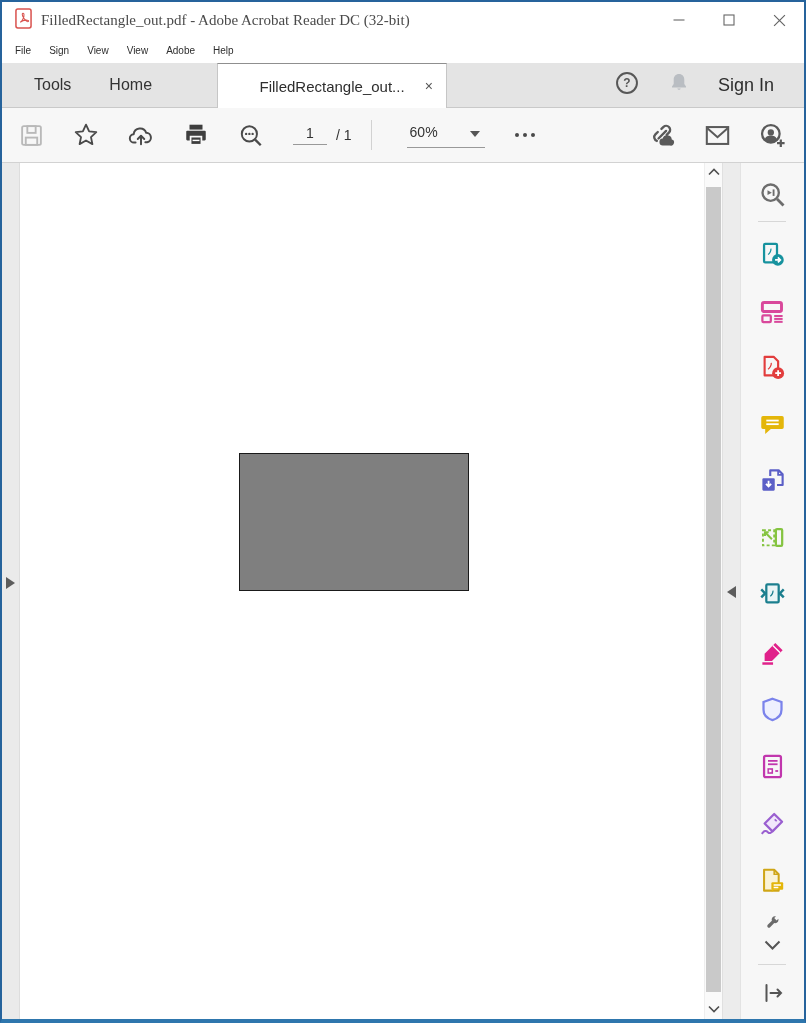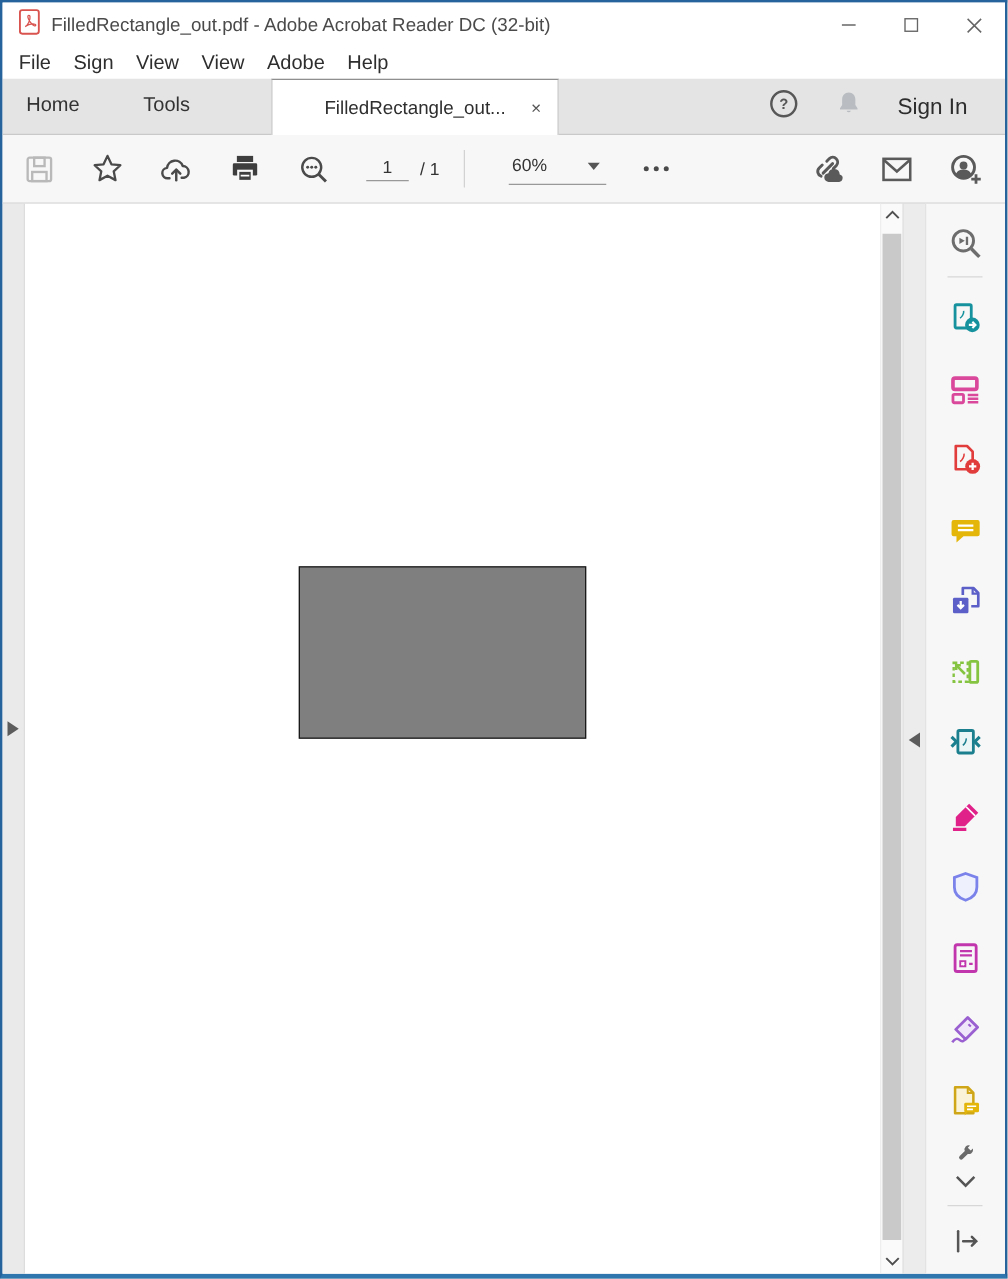--- a/index.html
+++ b/index.html
@@ -4,26 +4,26 @@
 <style>
   * { box-sizing: border-box; }
   body { margin:0; background:#888; font-family:"Liberation Sans", sans-serif; }
   .window{
     width:806px; height:1023px; margin:0 auto; background:#fff;
     border:2px solid #26639c; border-bottom:4px solid #2e76ad;
     display:flex; flex-direction:column; overflow:hidden; position:relative;
   }
   
   .titlebar{ height:36px; flex:0 0 auto; display:flex; align-items:center; padding-left:13px; background:#fff; }
-  .titlebar-title{ font-size:15px; color:#4a4a4a; margin-left:9px; white-space:nowrap; }
+  .titlebar-title{ font-size:15px; color:#4a4a4a; margin-left:9px; white-space:nowrap;font-family:Liberation Serif, serif; }
   .win-controls{ margin-left:auto; display:flex; height:100%; }
   .win-btn{ width:50px; display:flex; align-items:center; justify-content:center; }
   
   .menubar{ height:25px; flex:0 0 auto; display:flex; align-items:center; padding-left:4px; background:#fff; }
-  .menu-item{ padding:0 9px; font-size:16px; color:#2e2e2e; }
+  .menu-item{ padding:0 9px; font-size:10px; color:#2e2e2e; }
   
   .tabbar{ height:45px; flex:0 0 auto; background:#e4e4e4; border-bottom:1px solid #c9c9c9; display:flex; align-items:stretch; }
   .tab-static{ display:flex; align-items:center; padding:0 19px; font-size:16px; color:#333; }
   .doc-tab{
     width:230px; margin-left:46px; margin-bottom:-1px; background:#fff;
     border-left:1px solid #c6c6c6; border-right:1px solid #c6c6c6; border-top:1px solid #8f8f8f;
     display:flex; align-items:center; justify-content:center; position:relative;
     font-size:15px; color:#2e2e2e; z-index:2;
   }
   .doc-tab-close{ position:absolute; right:13px; top:50%; transform:translateY(-50%); font-size:14px; color:#555; line-height:1; }
@@ -90,22 +90,22 @@
   <div class="menubar">
     <span class="menu-item">File</span>
     <span class="menu-item">Sign</span>
     <span class="menu-item">View</span>
     <span class="menu-item">View</span>
     <span class="menu-item">Adobe</span>
     <span class="menu-item">Help</span>
   </div>
 
   <div class="tabbar">
+    <span class="tab-static" style="margin-left:13px;">Tools</span>
     <span class="tab-static">Home</span>
-    <span class="tab-static" style="margin-left:13px;">Tools</span>
     <div class="doc-tab">
       <span>FilledRectangle_out...</span>
       <span class="doc-tab-close">×</span>
     </div>
     <div class="tab-right">
       <span>
         <svg width="26" height="26" viewBox="0 0 24 24">
           <circle cx="12" cy="12" r="9.2" fill="none" stroke="#575757" stroke-width="1.8"></circle>
           <text x="12" y="16" text-anchor="middle" font-size="11" font-weight="bold" fill="#575757" font-family="Liberation Sans, sans-serif">?</text>
         </svg>

